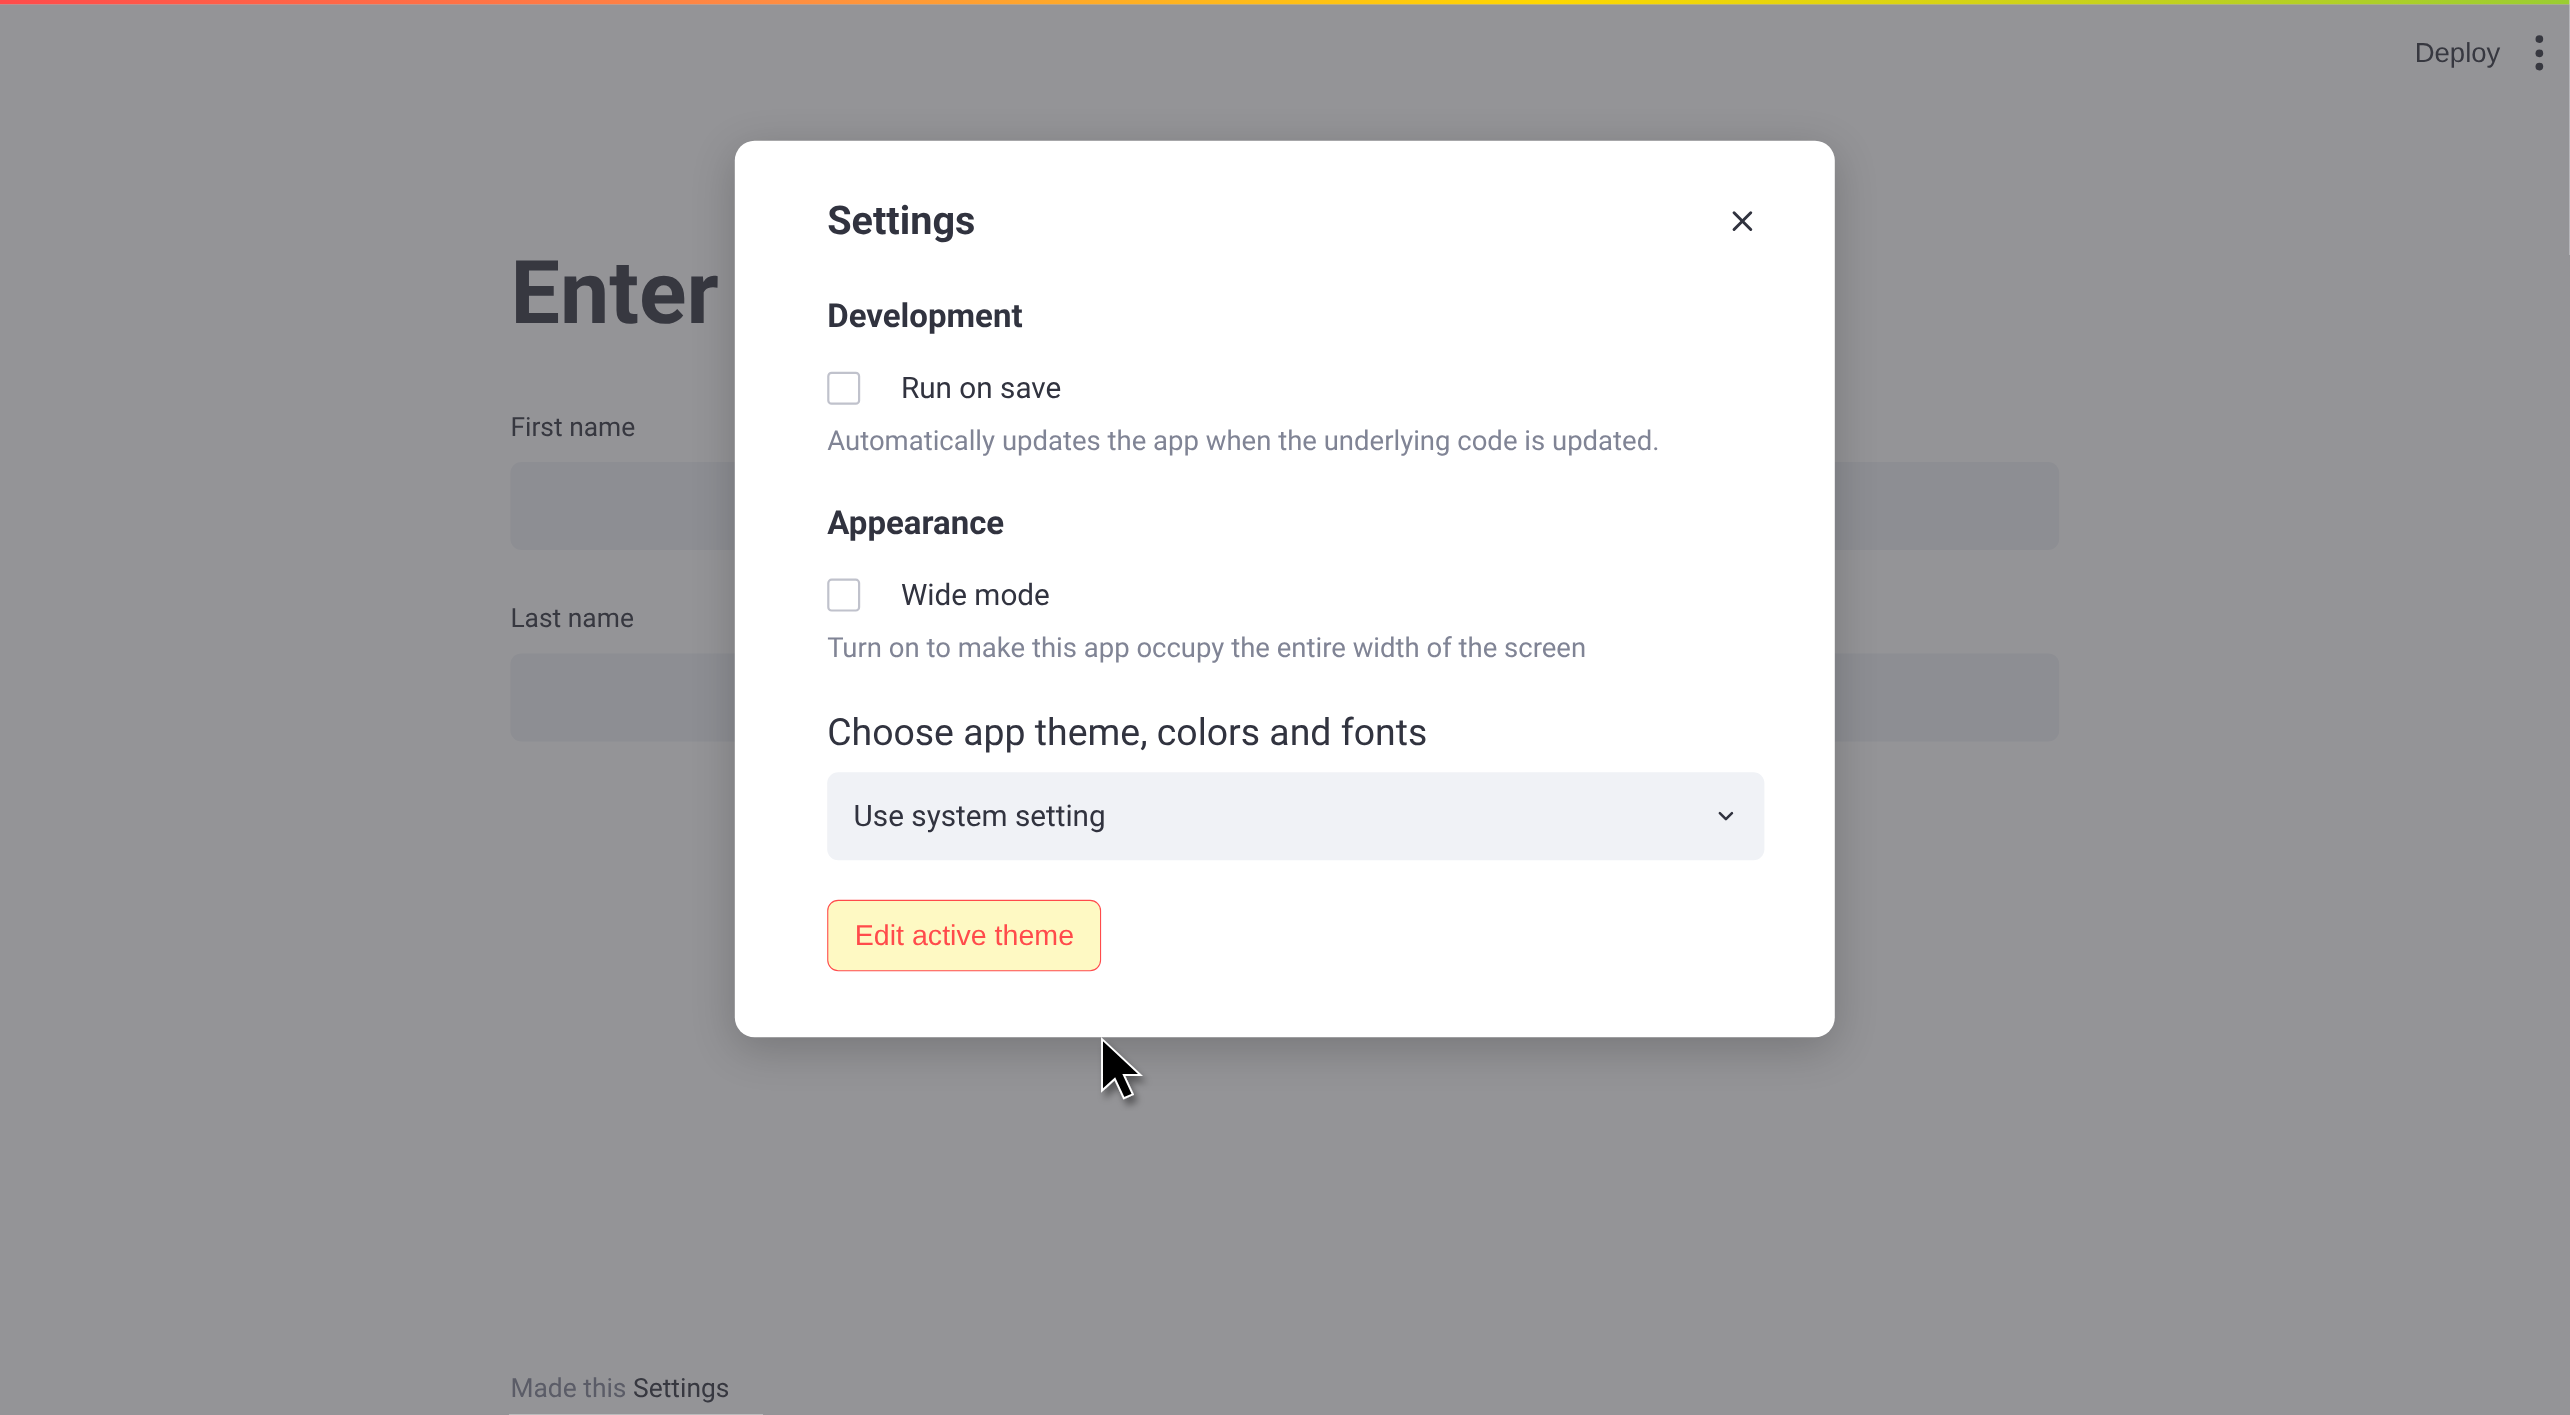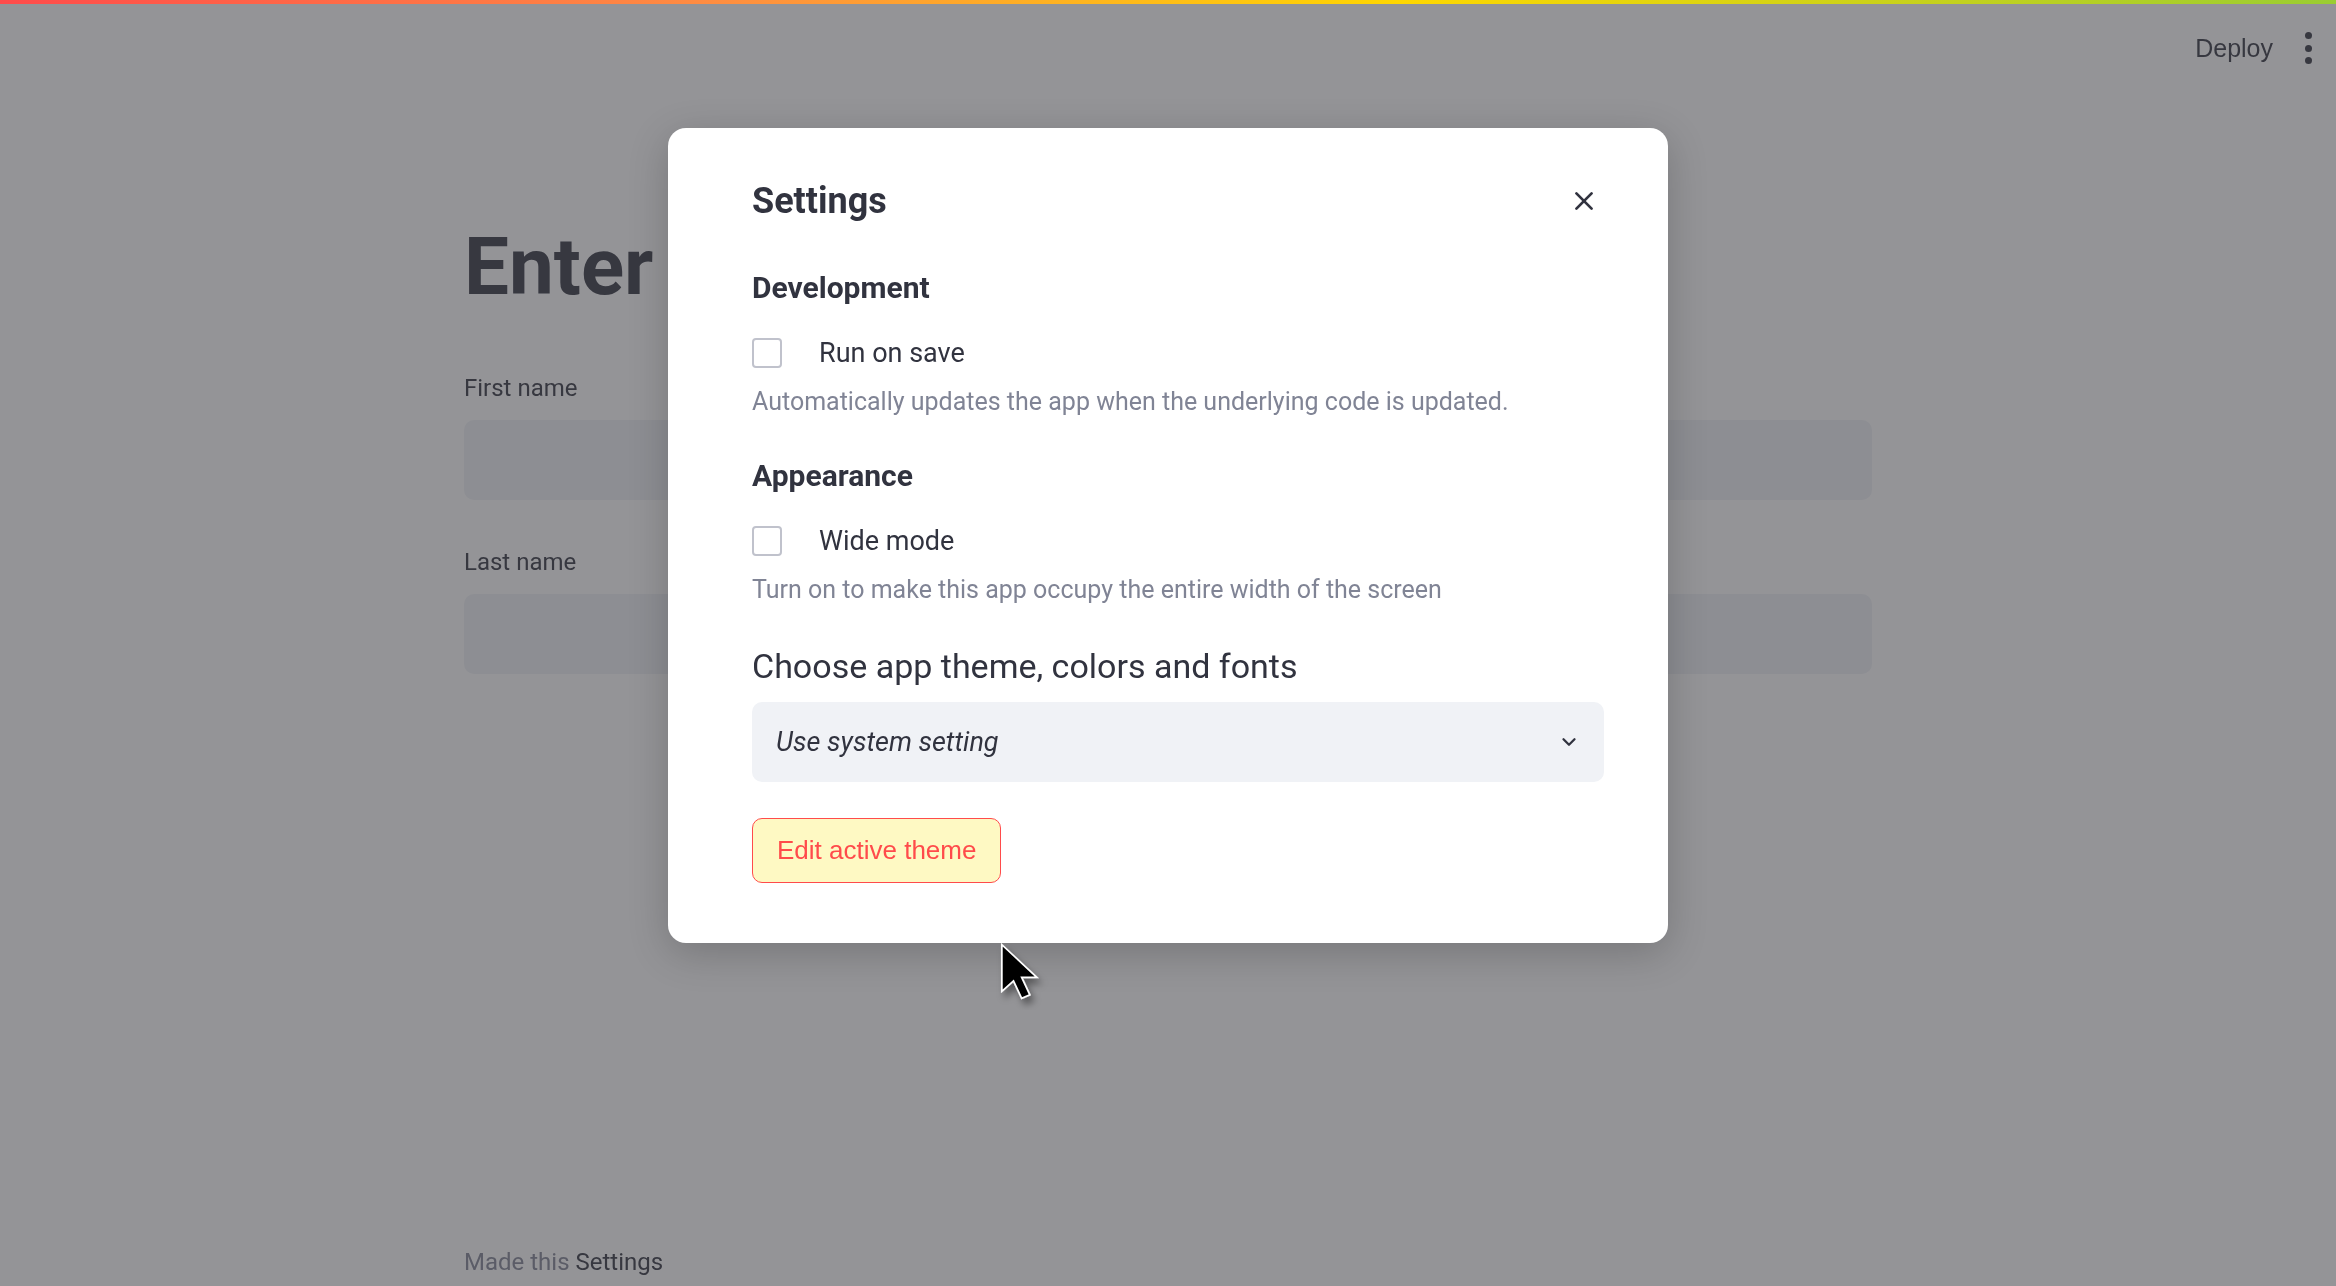--- a/index.html
+++ b/index.html
@@ -164,21 +164,20 @@
     }
     .theme-label {
       font-size: 34px;
       color: #31333f;
       margin-bottom: 16px;
     }
     .select-wrapper {
       position: relative;
       width: 100%;
       margin-bottom: 36px;
-      font-style: italic;
     }
     .select-box {
       width: 100%;
       height: 80px;
       background: #f0f2f6;
       border: none;
       border-radius: 10px;
       padding: 0 24px;
       font-size: 27px;
       color: #31333f;

